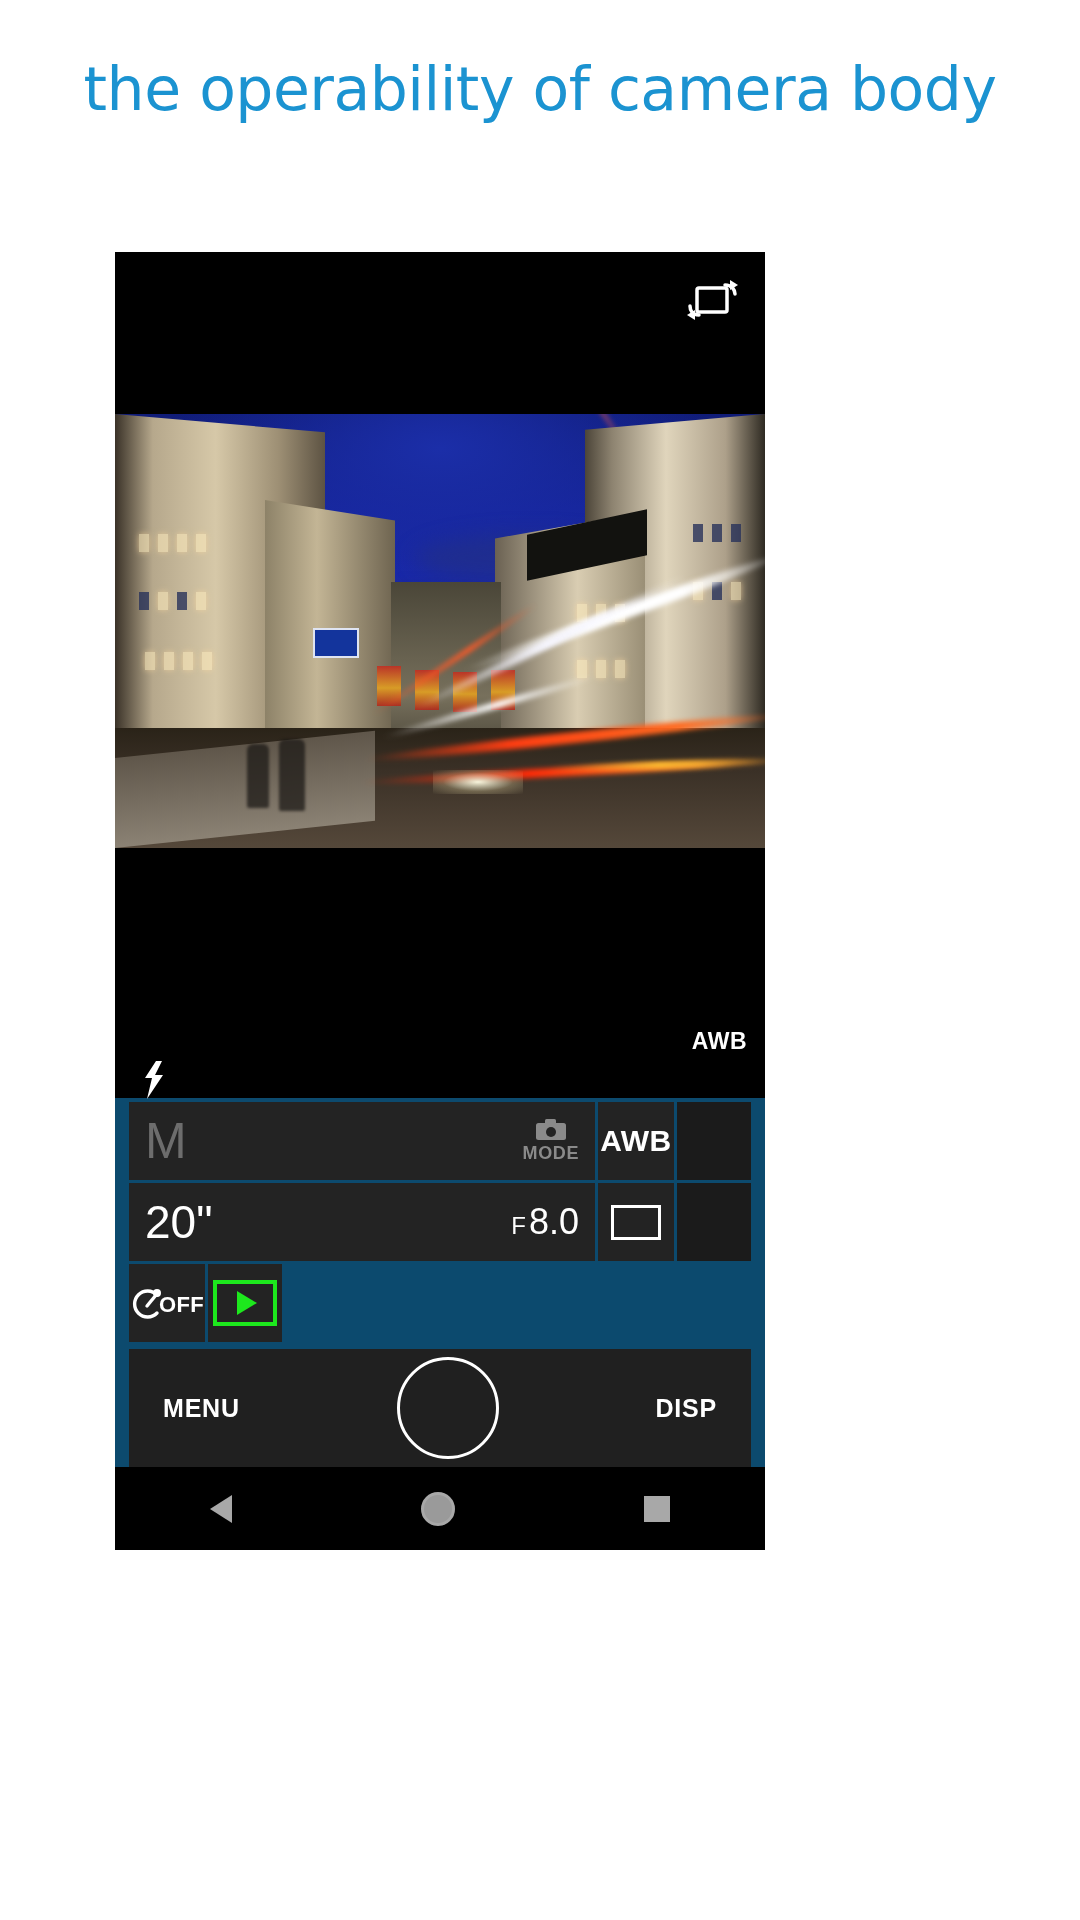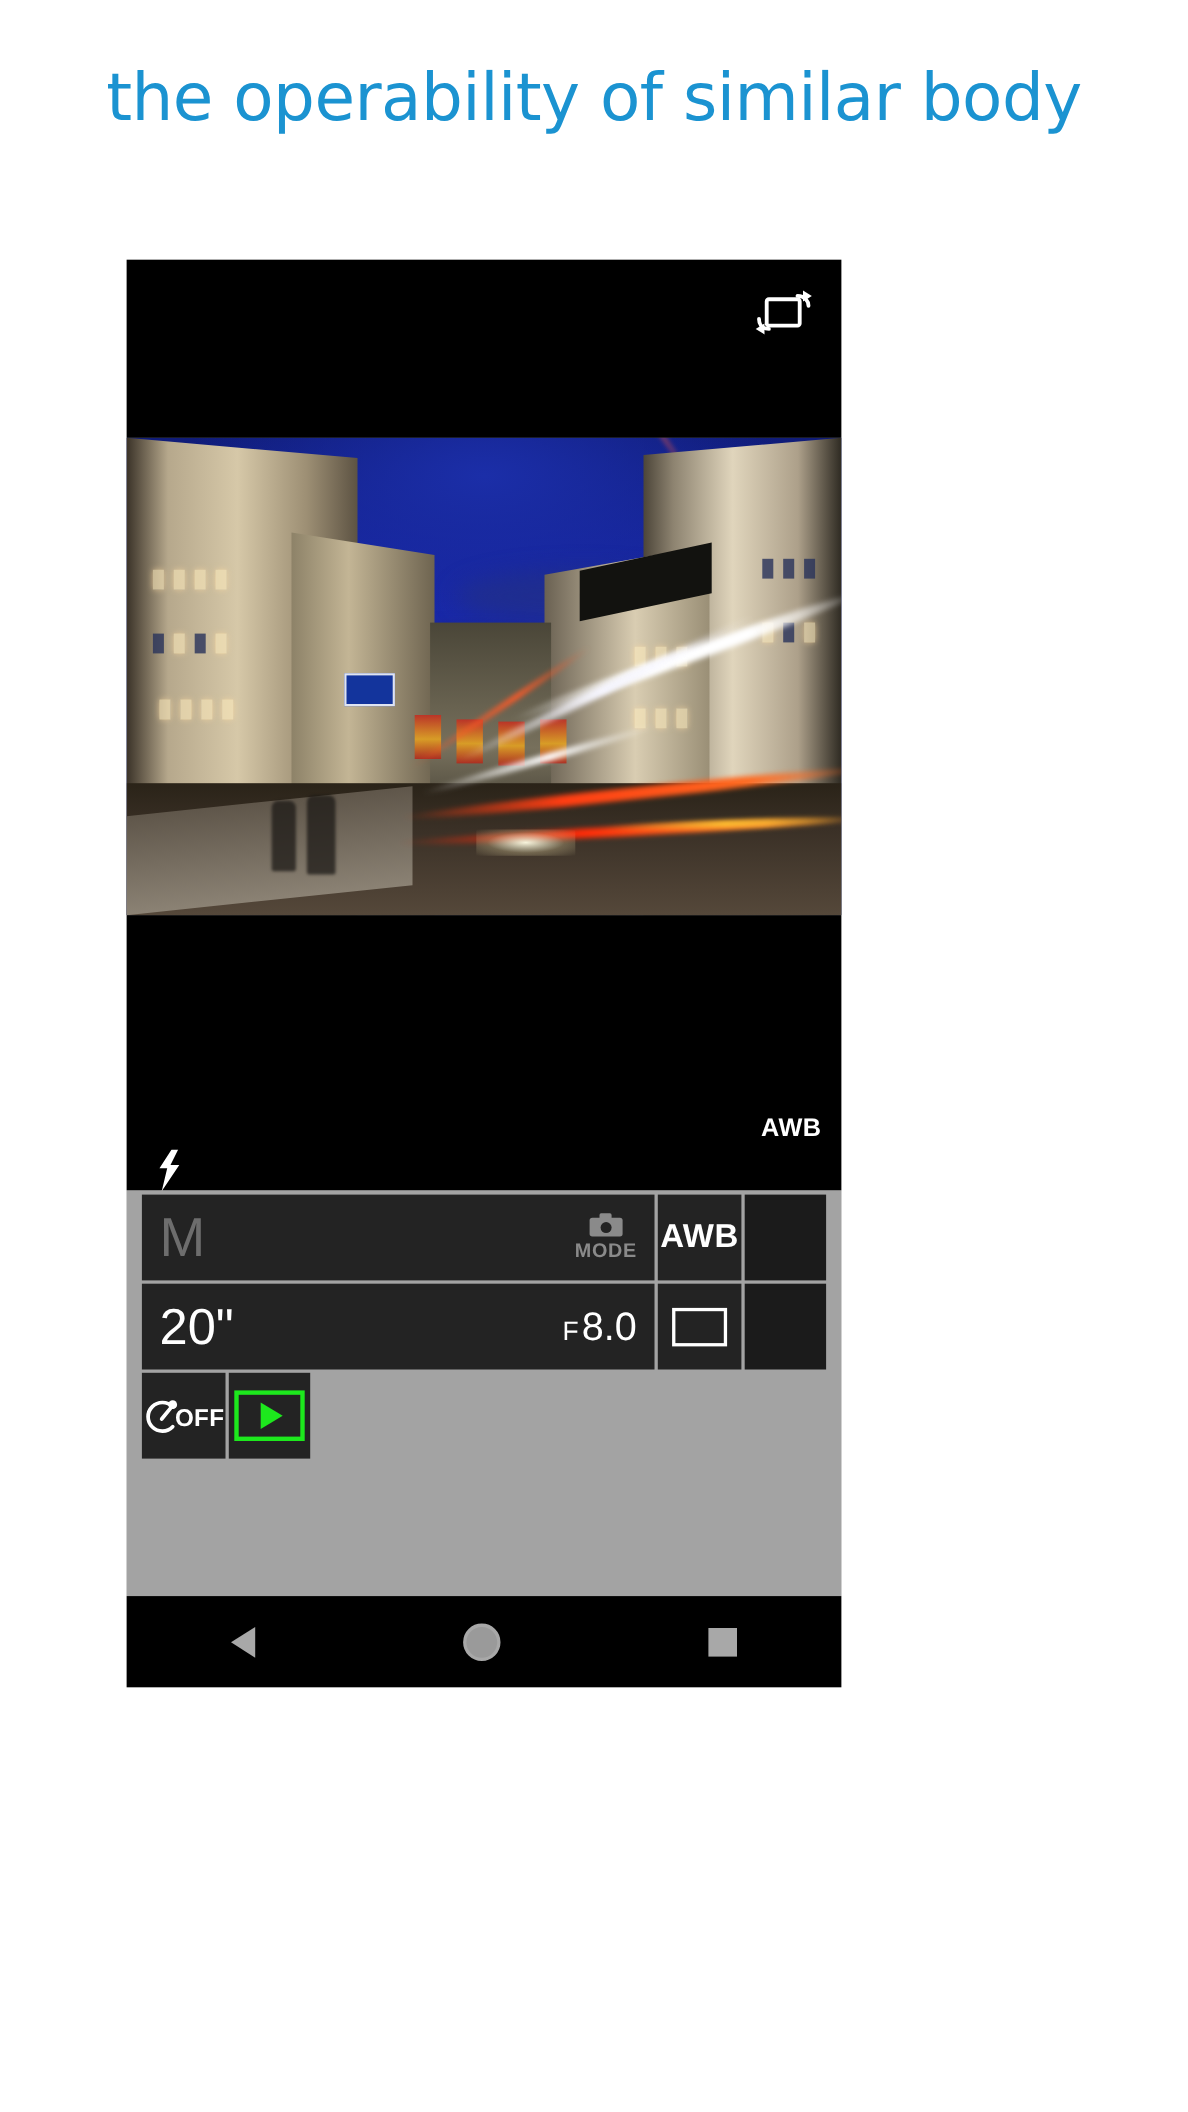--- a/index.html
+++ b/index.html
@@ -28,24 +28,24 @@
     line-height: 1.12;
     font-weight: 400;
     letter-spacing: -0.5px;
   }
   .headline .ln { display: block; }
 
   
   .phone {
     position: absolute;
     left: 115px;
-    top: 236px;
+    top: 252px;
     width: 650px;
     height: 1298px;
-    background: #a3a3a3;
+    background: #0c4a6e;
     overflow: hidden;
   }
 
   
   .app-top {
     position: absolute;
     left: 0; top: 0;
     width: 650px; height: 162px;
     background: #000;
   }
@@ -404,21 +404,21 @@
   }
   .nav-recent {
     width: 26px; height: 26px;
     background: #a8a8a8;
   }
 </style>
 </head>
 <body>
 
 <div class="headline">
-  <span class="ln">the operability of similar body</span>
+  <span class="ln">the operability of camera body</span>
 </div>
 
 <div class="phone">
 
   <div class="app-top">
     <svg class="rotate-icon" viewBox="0 0 56 56">
       <rect x="12" y="16" width="30" height="24" rx="2" fill="none" stroke="#ffffff" stroke-width="3.5"></rect>
       <path d="M40 13 C47 13 50 18 50 22" fill="none" stroke="#ffffff" stroke-width="3.5" stroke-linecap="round"></path>
       <polygon points="45,8 53,13 45,18" fill="#ffffff"></polygon>
       <path d="M14 43 C7 43 5 38 5 34" fill="none" stroke="#ffffff" stroke-width="3.5" stroke-linecap="round"></path>
@@ -558,20 +558,25 @@
         </span>
       </div>
       <div class="cell cell-sq2">
         <span class="play-box">
           <span class="play-tri"></span>
         </span>
       </div>
     </div>
   </div>
 
+  <div class="actionbar">
+    <span class="act-label">MENU</span>
+    <span class="shutter-circle"></span>
+    <span class="act-label">DISP</span>
+  </div>
 
   <div class="navbar">
     <span class="nav-back"></span>
     <span class="nav-home"></span>
     <span class="nav-recent"></span>
   </div>
 
 </div>
 
 </body></html>

